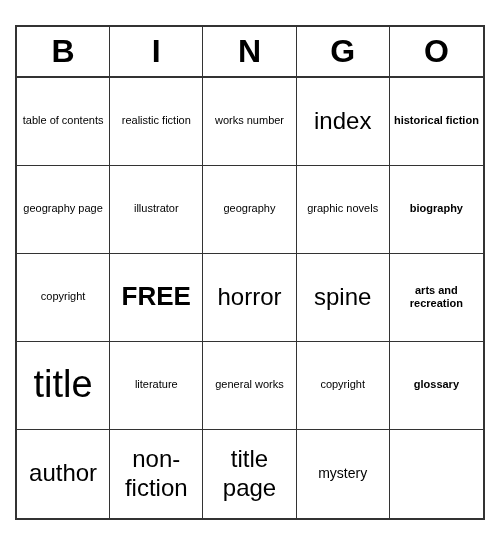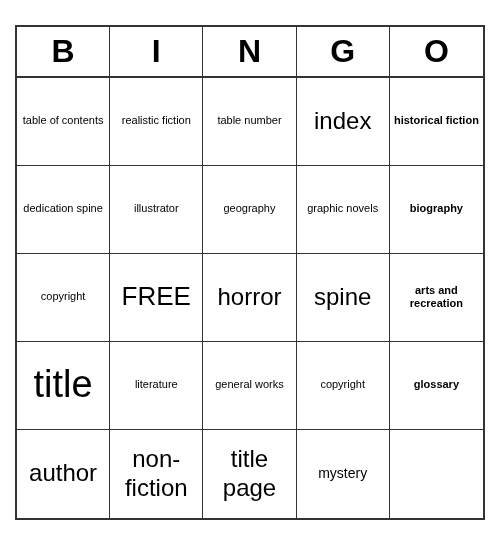--- a/index.html
+++ b/index.html
@@ -53,51 +53,51 @@
       border-bottom: none;
     }
     .bingo-cell span {
       display: block;
       line-height: 1.2;
     }
     .size-small { font-size: 11px; }
     .size-medium { font-size: 14px; }
     .size-large { font-size: 24px; }
     .size-xlarge { font-size: 38px; }
-    .size-free { font-size: 26px; font-weight: normal; }
+    .size-free { font-size: 26px; font-weight: bold; }
   </style>
 </head>
 <body>
 
 <div class="bingo-card">
   <div class="bingo-header">
   <div class="bingo-header-cell">B</div>
       <div class="bingo-header-cell">I</div>
       <div class="bingo-header-cell">N</div>
       <div class="bingo-header-cell">G</div>
       <div class="bingo-header-cell">O</div>
     </div>
   <div class="bingo-grid">
   <div class="bingo-cell">
         <span class="size-small">table of contents</span>
       </div>
       <div class="bingo-cell">
         <span class="size-small">realistic fiction</span>
       </div>
       <div class="bingo-cell">
-        <span class="size-small">table number</span>
+        <span class="size-small">works number</span>
       </div>
       <div class="bingo-cell">
         <span class="size-large">index</span>
       </div>
       <div class="bingo-cell">
         <span class="size-small">historical fiction</span>
       </div>
       <div class="bingo-cell">
-        <span class="size-small">dedication spine</span>
+        <span class="size-small">geography page</span>
       </div>
       <div class="bingo-cell">
         <span class="size-small">illustrator</span>
       </div>
       <div class="bingo-cell">
         <span class="size-small">geography</span>
       </div>
       <div class="bingo-cell">
         <span class="size-small">graphic novels</span>
       </div>

